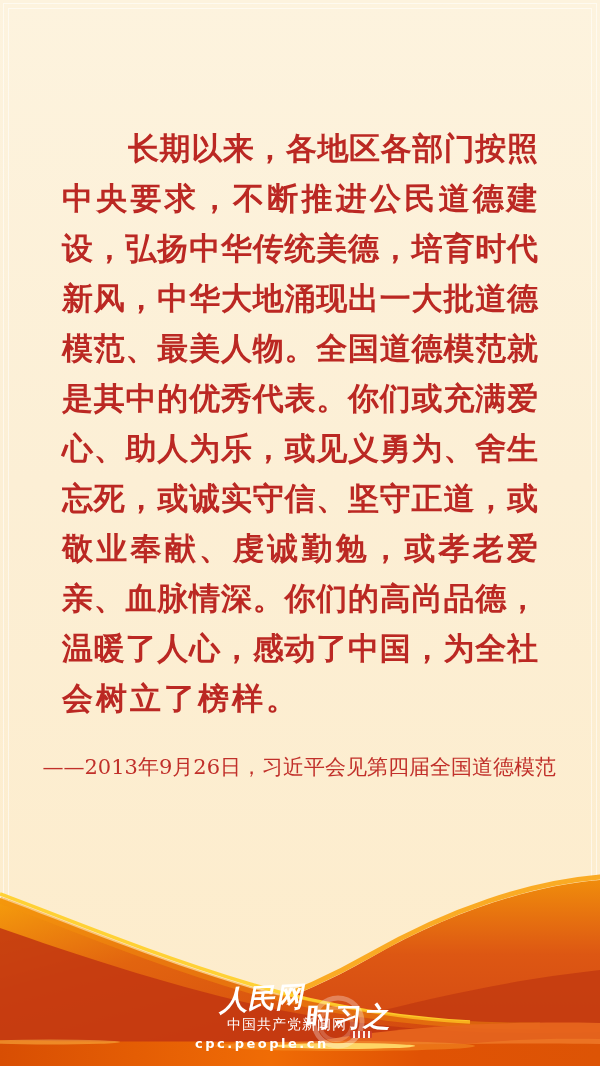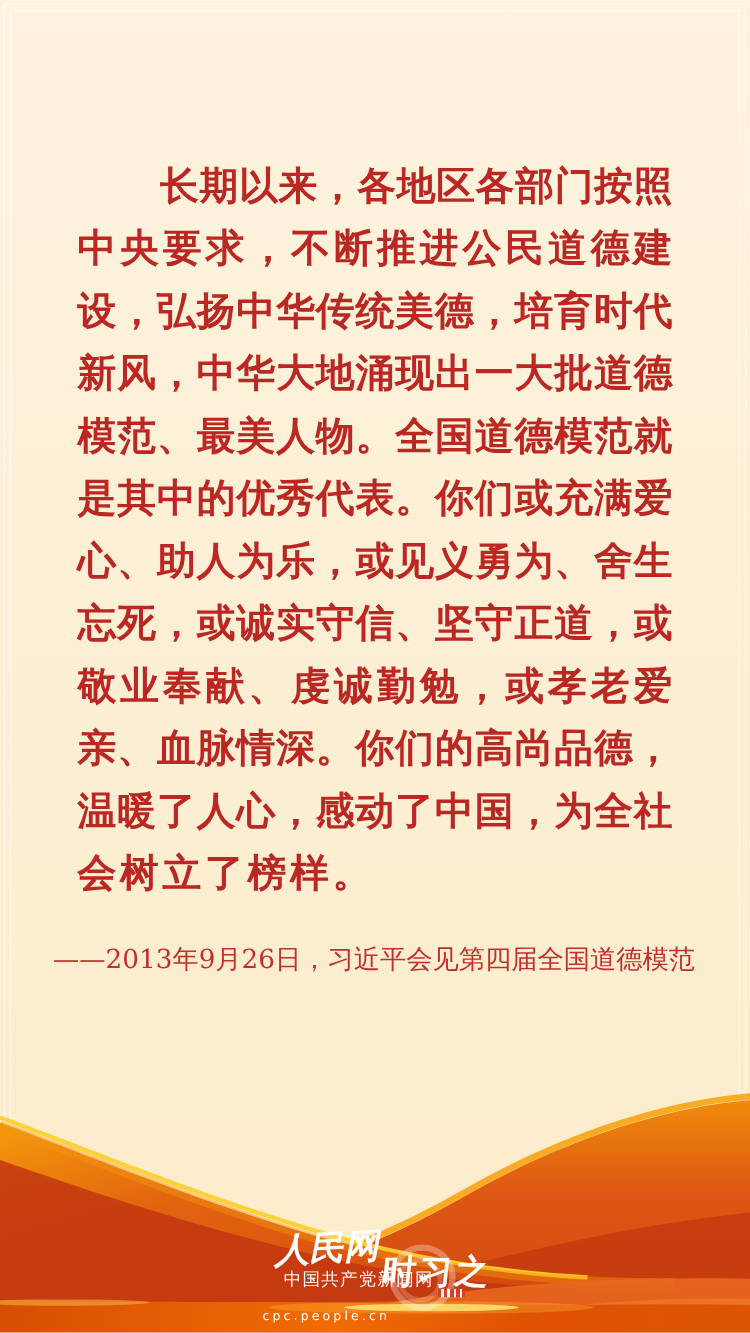--- a/index.html
+++ b/index.html
@@ -34,21 +34,21 @@
   
   .wave{position:absolute;left:0;bottom:0;width:600px;height:216px;display:block;}
 
   
   .people-logo{position:absolute;left:195px;top:984px;width:132px;text-align:center;color:#fff;}
   .people-title{
     font-family:"DejaVu Serif",serif;font-style:italic;font-weight:bold;
     font-size:28px;line-height:30px;transform:rotate(-3deg);
   }
   .people-sub{font-size:14px;font-weight:normal;letter-spacing:1px;line-height:16px;margin-top:2px;white-space:nowrap;margin-left:32px;}
-  .people-url{font-size:10px;font-weight:normal;letter-spacing:2.5px;line-height:13px;margin-top:15px;white-space:nowrap;}
+  .people-url{font-size:13px;font-weight:bold;letter-spacing:2.5px;line-height:13px;margin-top:5px;white-space:nowrap;}
   .sxz{
     position:absolute;left:306px;top:999px;color:#fff;
     font-size:27px;font-weight:bold;letter-spacing:2px;
     transform:skewX(-6deg);white-space:nowrap;
   }
   .sxz-badge{
     position:absolute;left:350px;top:1031px;width:22px;height:7px;border-radius:1px;opacity:.9;
     background:#fff;
     background-image:repeating-linear-gradient(90deg,#d0402a 0 3px,#ffffff 3px 5px);
   }

